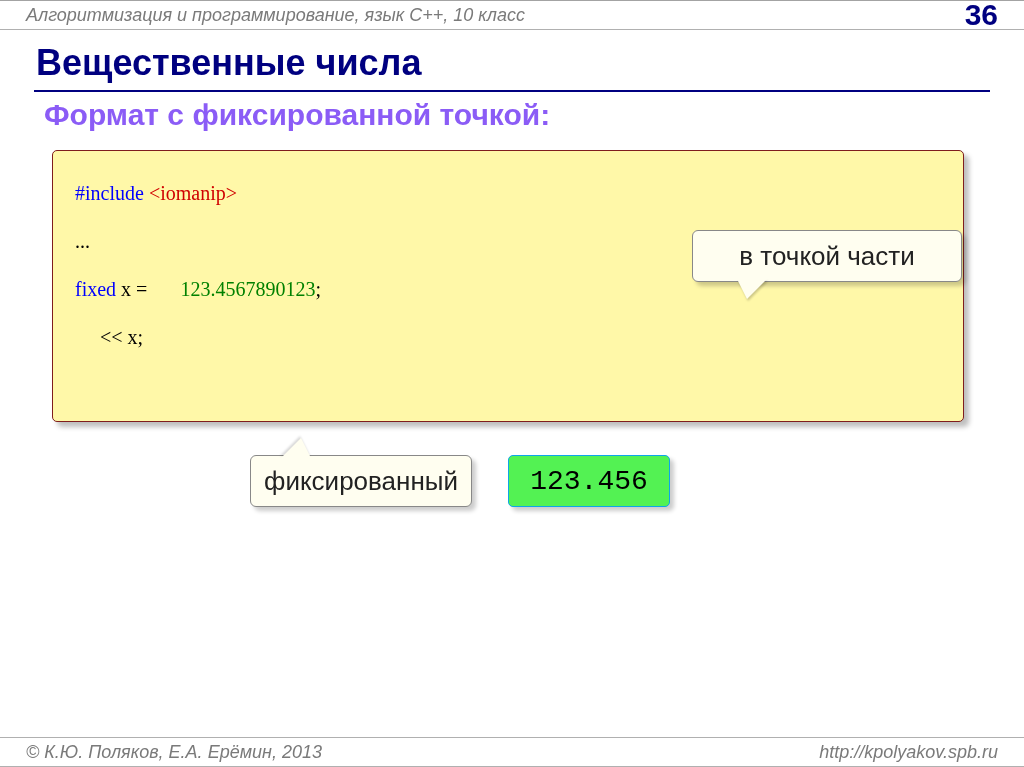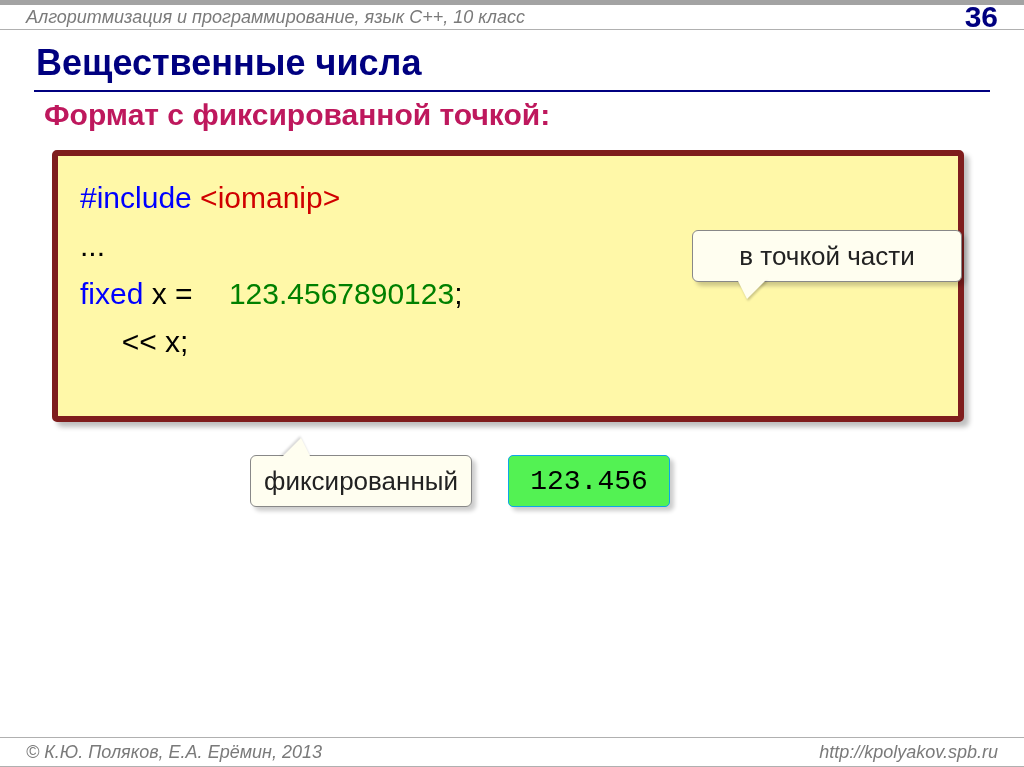--- a/index.html
+++ b/index.html
@@ -9,21 +9,21 @@
     height: 767px;
     font-family: Arial, Helvetica, sans-serif;
     background: #fff;
     position: relative;
     overflow: hidden;
   }
   .topbar {
     position: absolute;
     top: 0; left: 0; right: 0;
     height: 30px;
-    border-top: 5px solid #a3a3a3;
+    border-top: 1px solid #a3a3a3;
     border-bottom: 1px solid #b0b0b0;
     background: #fff;
     display: flex;
     align-items: center;
     justify-content: space-between;
     padding: 4px 26px;
     box-sizing: border-box;
   }
   .topbar-left {
     color: #7a7a7a;
@@ -48,39 +48,39 @@
     top: 90px;
     left: 34px;
     right: 34px;
     height: 2px;
     background: #000080;
   }
   .subtitle {
     position: absolute;
     top: 98px;
     left: 44px;
-    color: #be185d;
+    color: #8b5cf6;
     font-weight: bold;
     font-size: 30px;
     text-align: right;
   }
   .codebox {
     position: absolute;
     top: 150px;
     left: 52px;
     width: 912px;
     height: 272px;
     background: #fff8a8;
-    border: 6px solid #7f1d1d;
+    border: 1px solid #7f1d1d;
     border-radius: 5px;
     box-shadow: 5px 5px 5px rgba(0,0,0,0.25);
     box-sizing: border-box;
     padding: 18px 22px;
-    font-family: Liberation Sans, sans-serif;
-    font-size: 30px;
+    font-family: Liberation Serif, serif;
+    font-size: 20px;
     line-height: 48px;
     color: #000;
   }
   .kw-blue { color: #0000ff; }
   .kw-red  { color: #d00000; }
   .kw-green{ color: #008000; margin-left: 28px; }
   .callout {
     position: absolute;
     background: #fffef0;
     border: 1px solid #888;

